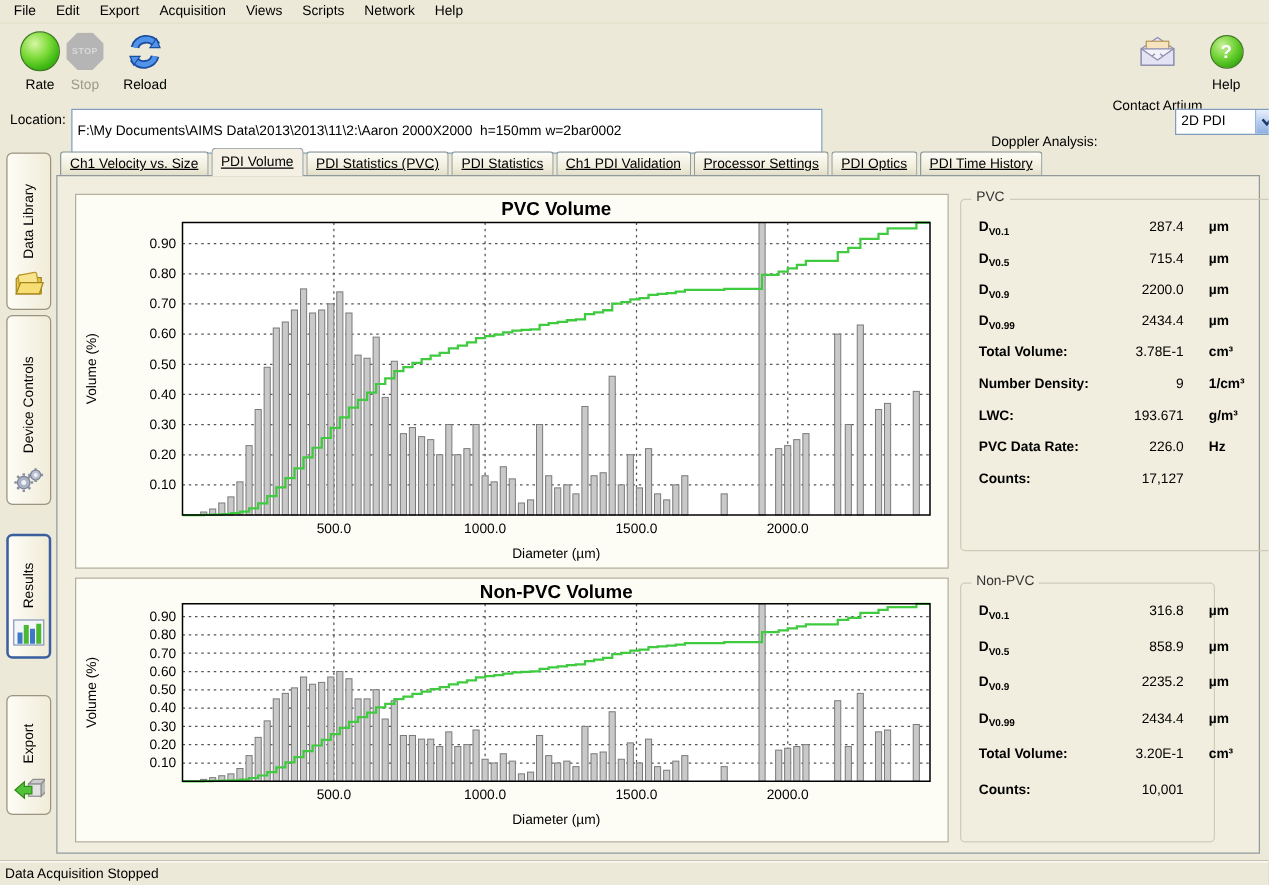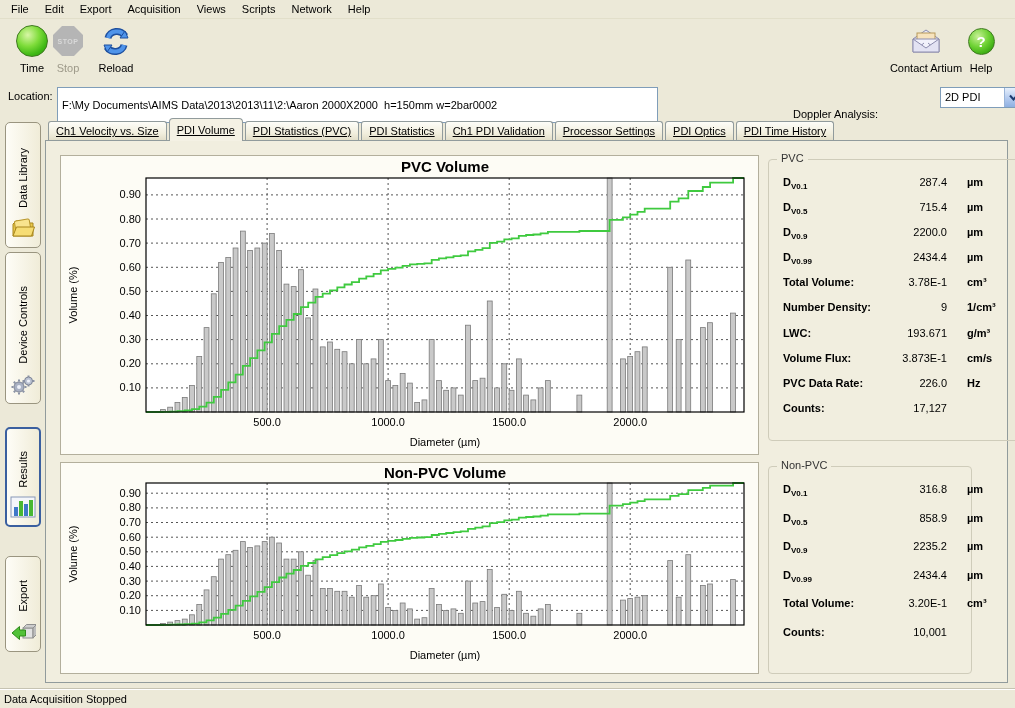--- a/index.html
+++ b/index.html
@@ -91,42 +91,42 @@
       <span class="menu-item">Scripts</span>
       <span class="menu-item">Network</span>
       <span class="menu-item">Help</span>
     </div>
 
   <div id="toolbar">
     <div class="tbtn" style="left:4px;">
       <div class="ticon">
           <div class="ball"></div>
         </div>
-      <div class="tlabel">Time</div>
+      <div class="tlabel">Rate</div>
     </div>
     <div class="tbtn" style="left:40px;">
       <div class="ticon">
           <div class="octagon">STOP</div>
         </div>
       <div class="tlabel disabled">Stop</div>
     </div>
     <div class="tbtn" style="left:88px;">
       <div class="ticon">
         <svg width="32" height="32" viewBox="0 0 32 32">
           <path d="M8 13 A9 8 0 0 1 25 11" fill="none" stroke="#1d4f9e" stroke-width="7"></path>
           <path d="M8 13 A9 8 0 0 1 25 11" fill="none" stroke="#4f94ea" stroke-width="4"></path>
           <path d="M28 13 l-8 0 5 -7 z" fill="#4f94ea" stroke="#1d4f9e"></path>
           <path d="M24 20 A9 8 0 0 1 7 22" fill="none" stroke="#1d4f9e" stroke-width="7"></path>
           <path d="M24 20 A9 8 0 0 1 7 22" fill="none" stroke="#4f94ea" stroke-width="4"></path>
           <path d="M4 20 l8 0 -5 7 z" fill="#4f94ea" stroke="#1d4f9e"></path>
         </svg>
       </div>
       <div class="tlabel">Reload</div>
     </div>
-    <div class="tbtn" style="left:884px; width:84px;">
+    <div class="tbtn" style="left:884px; width:84px;gap:17px;">
       <div class="ticon">
         <svg width="34" height="28" viewBox="0 0 34 28">
           <path d="M4 12 L17 3 L30 12" fill="#e9e9f6" stroke="#8c8cae"></path>
           <rect x="8" y="6" width="18" height="9" fill="#f7e3bd" stroke="#b89a5a"></rect>
           <path d="M4 12 h26 v13 h-26 z" fill="#f2f2fb" stroke="#8c8cae"></path>
           <path d="M4 25 L15 16 M30 25 L19 16" stroke="#8c8cae" fill="none"></path>
           <path d="M4 12 L17 21 L30 12 v13 h-26 z" fill="#e3e3f3" stroke="#8c8cae"></path>
         </svg>
       </div>
       <div class="tlabel">Contact Artium</div>
@@ -440,25 +440,20 @@
             <span class="stat-label">Number Density:</span>
             <span class="stat-value">9</span>
             <span class="stat-unit">1/cm³</span>
           </div>
           <div class="stat-row">
             <span class="stat-label">LWC:</span>
             <span class="stat-value">193.671</span>
             <span class="stat-unit">g/m³</span>
           </div>
           <div class="stat-row">
-            <span class="stat-label">Volume Flux:</span>
-            <span class="stat-value">3.873E-1</span>
-            <span class="stat-unit">cm/s</span>
-          </div>
-          <div class="stat-row">
             <span class="stat-label">PVC Data Rate:</span>
             <span class="stat-value">226.0</span>
             <span class="stat-unit">Hz</span>
           </div>
           <div class="stat-row">
             <span class="stat-label">Counts:</span>
             <span class="stat-value">17,127</span>
             <span class="stat-unit"></span>
           </div>
         </div>

